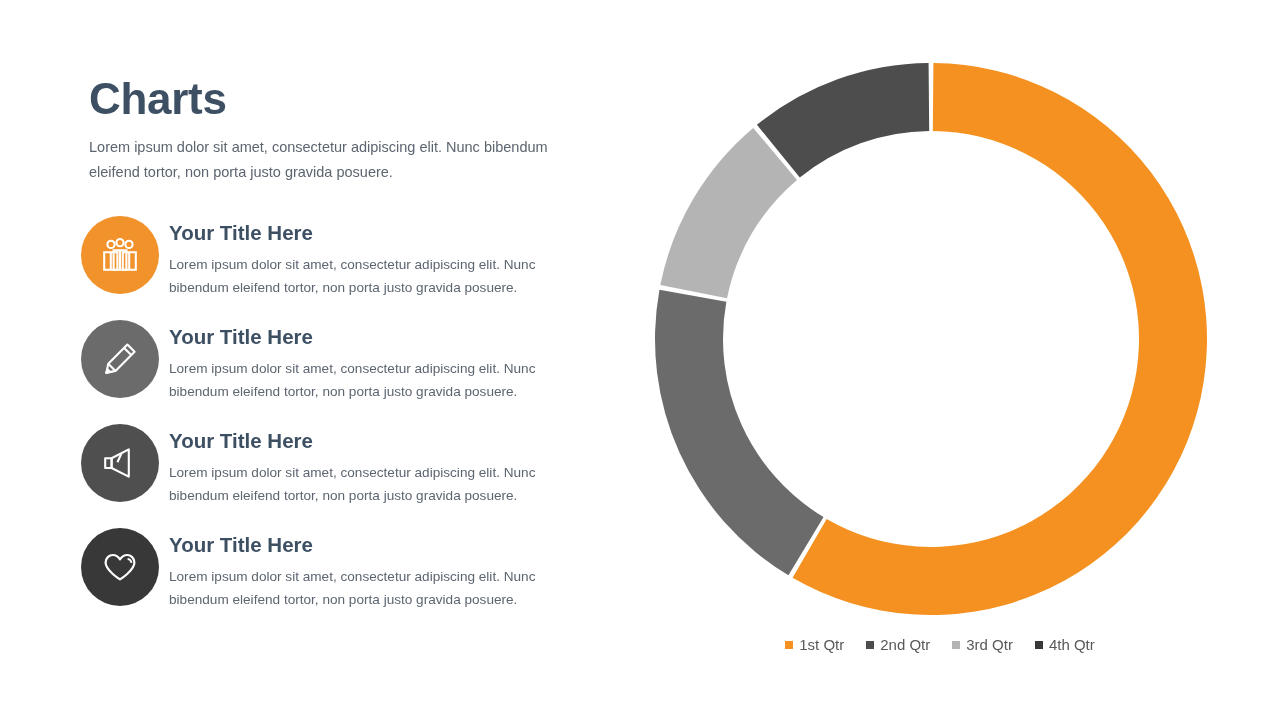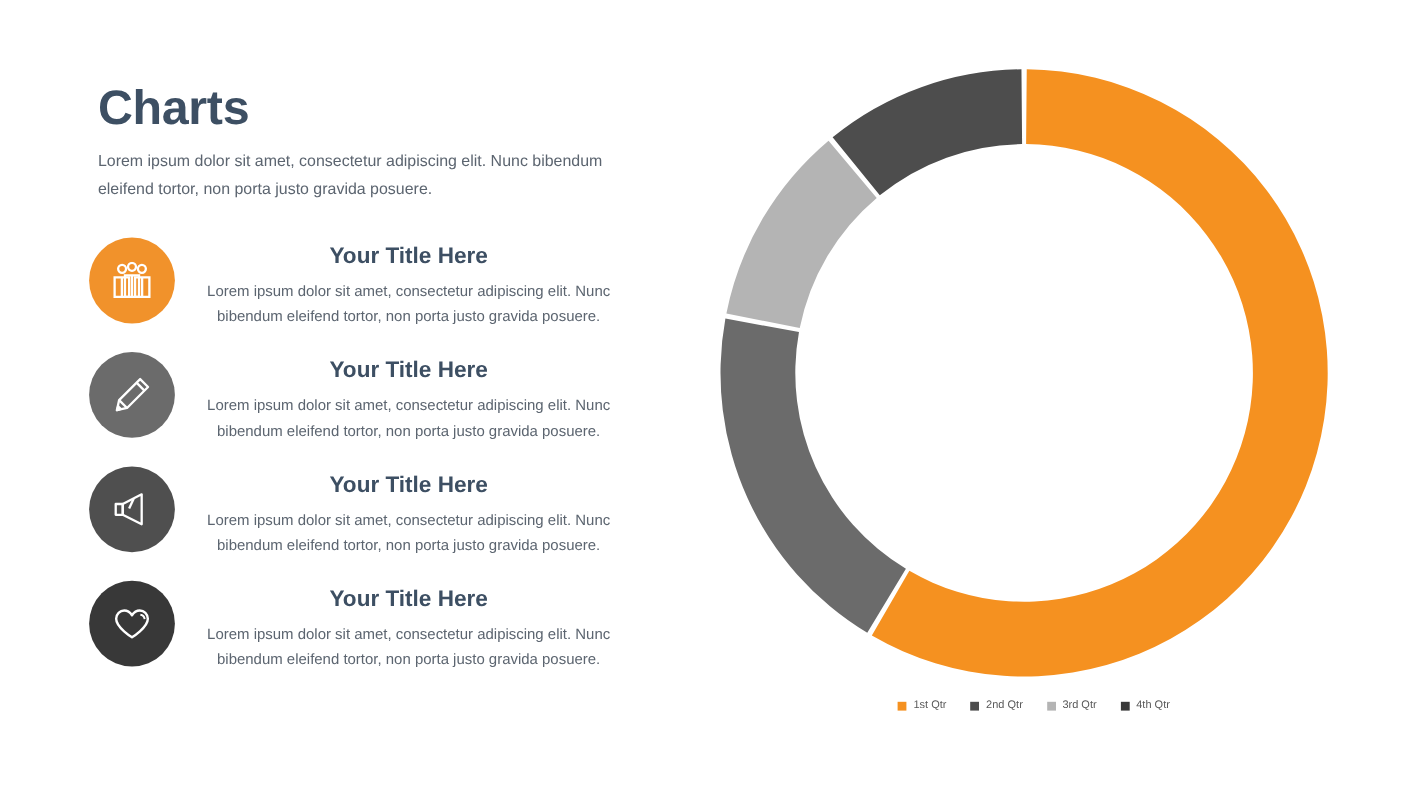--- a/index.html
+++ b/index.html
@@ -52,21 +52,20 @@
     width: 78px; height: 78px;
     border-radius: 50%;
     display: flex;
     align-items: center;
     justify-content: center;
   }
   .feature-badge svg { display: block; }
   .feature-text {
     margin-left: 10px;
     padding-top: 5px;
-    text-align: center;
   }
   .feature-title {
     font-size: 20.5px;
     font-weight: bold;
     color: #3D4F63;
     line-height: 1.2;
   }
   .feature-desc {
     margin-top: 7px;
     font-size: 13.6px;
@@ -97,21 +96,21 @@
   .legend-entry {
     display: flex;
     align-items: center;
     gap: 6px;
   }
   .legend-swatch {
     width: 8px; height: 8px;
     display: inline-block;
   }
   .legend-label {
-    font-size: 10px;
+    font-size: 15px;
     color: #595959;
     line-height: 1;
   }
 </style>
 </head>
 <body>
 
 <div class="slide">
 
   <div class="left-col">

